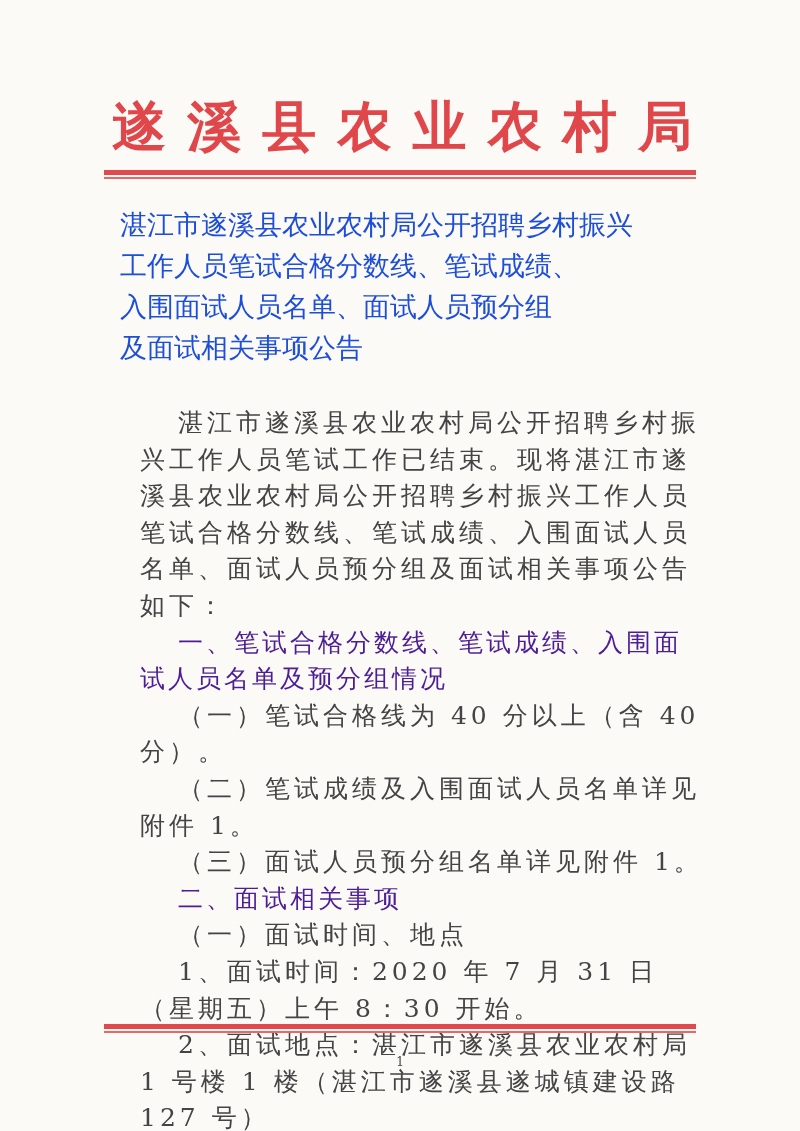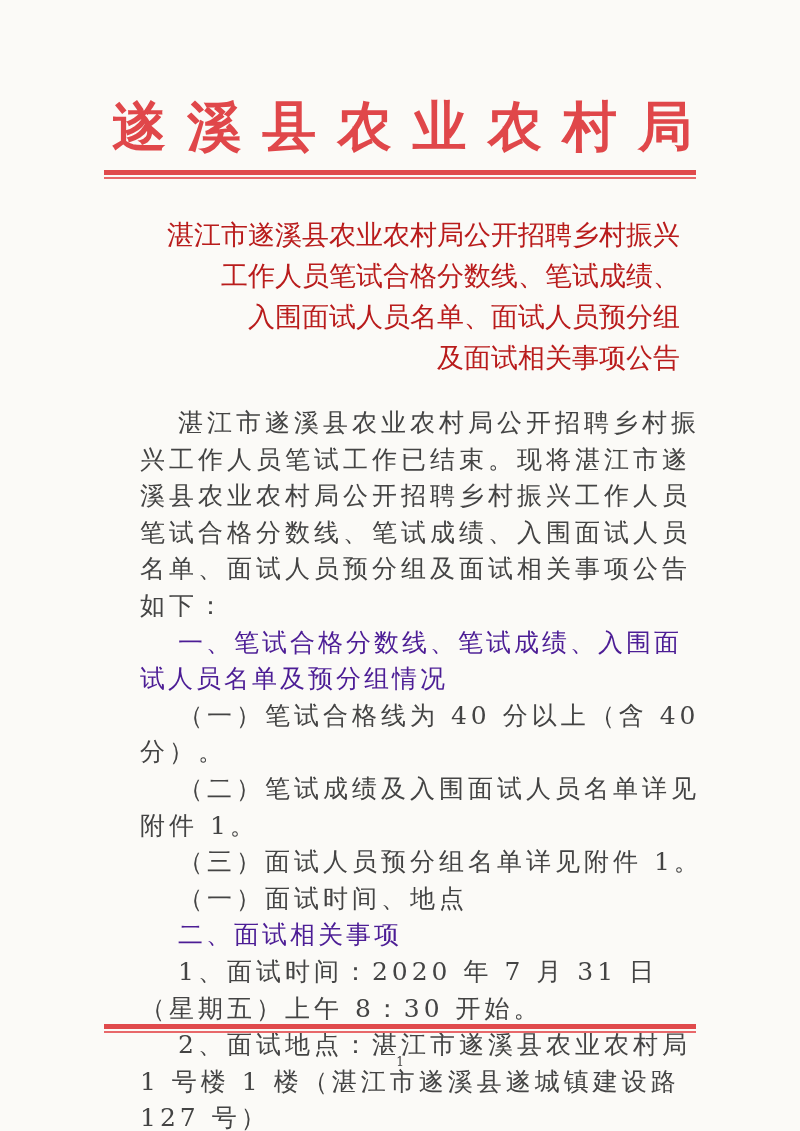--- a/index.html
+++ b/index.html
@@ -11,22 +11,22 @@
     position: absolute; left: 112px; top: 92px; width: 580px; height: 70px;
     display: flex; justify-content: space-between; align-items: center;
     color: #e0474a; font-size: 54px; font-weight: bold;
     font-family: "DejaVu Serif", serif;
   }
   .masthead span { display: block; }
   .red-rule { position: absolute; left: 104px; width: 592px; }
   .red-rule .thick { height: 5px; background: #e04a4c; }
   .red-rule .thin { height: 2px; background: #e8686a; margin-top: 2px; }
   .title {
-    position: absolute; left: 120px; top: 214px; width: 560px; text-align: right;
-    font-size: 27px; line-height: 41px; color: #b91c1c; letter-spacing: 0px;
+    position: absolute; left: 120px; top: 204px; width: 560px; text-align: left;
+    font-size: 27px; line-height: 41px; color: #1d4ed8; letter-spacing: 0px;
     font-family: "DejaVu Serif", serif;
   }
   .title div { white-space: nowrap; }
   .body {
     position: absolute; left: 140px; top: 394px; width: 564px;
     font-size: 25px; line-height: 36.6px; color: #444; letter-spacing: 4px;
     font-family: "DejaVu Serif", serif;
     margin-top: 11px;
   }
   .body p { margin: 0; }
@@ -62,22 +62,22 @@
   <div>入围面试人员名单、面试人员预分组</div>
   <div>及面试相关事项公告</div>
 </div>
 
 <div class="body">
   <p class="indent">湛江市遂溪县农业农村局公开招聘乡村振兴工作人员笔试工作已结束。现将湛江市遂溪县农业农村局公开招聘乡村振兴工作人员笔试合格分数线、笔试成绩、入围面试人员名单、面试人员预分组及面试相关事项公告如下：</p>
   <p class="indent heading">一、笔试合格分数线、笔试成绩、入围面试人员名单及预分组情况</p>
   <p class="indent">（一）笔试合格线为 40 分以上（含 40 分）。</p>
   <p class="indent">（二）笔试成绩及入围面试人员名单详见附件 1。</p>
   <p class="indent">（三）面试人员预分组名单详见附件 1。</p>
+  <p class="indent heading">二、面试相关事项</p>
   <p class="indent">（一）面试时间、地点</p>
-  <p class="indent heading">二、面试相关事项</p>
   <p class="indent">1、面试时间：2020 年 7 月 31 日（星期五）上午 8：30 开始。</p>
   <p class="indent">2、面试地点：湛江市遂溪县农业农村局 1 号楼 1 楼（湛江市遂溪县遂城镇建设路 127 号）</p>
   <p class="indent">（二）笔试成绩</p>
 </div>
 
 <div class="red-rule" style="top:1024px;">
   <div class="thick"></div>
     <div class="thin"></div>
 </div>
 

